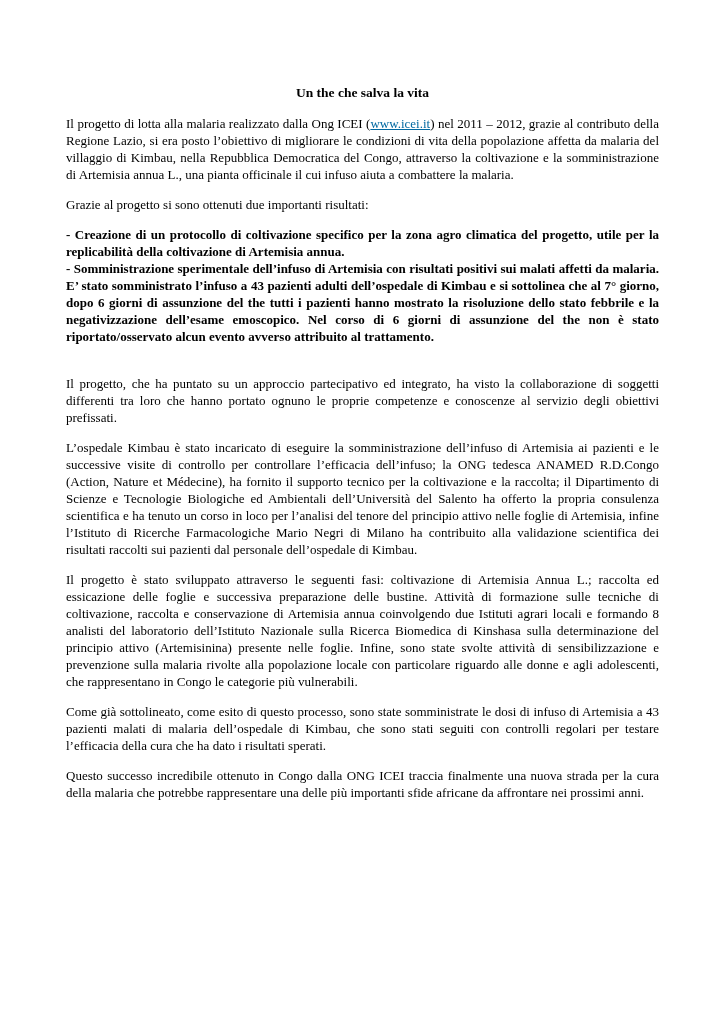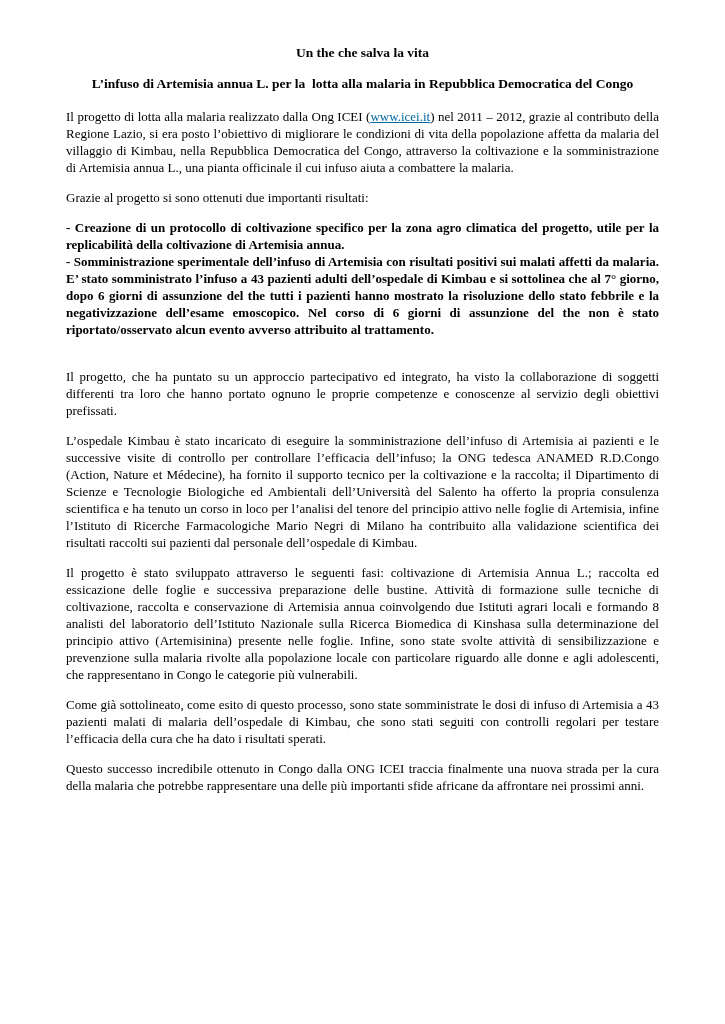--- a/index.html
+++ b/index.html
@@ -7,21 +7,21 @@
     padding: 0;
     background: #ffffff;
   }
   .doc-page {
     position: relative;
     width: 725px;
     height: 1024px;
     margin: 0 auto;
     background: #ffffff;
     box-sizing: border-box;
-    padding: 44px 66px 0 66px;
+    padding: 84px 66px 0 66px;
     font-family: "Liberation Serif", "DejaVu Serif", serif;
     font-size: 13px;
     line-height: 17px;
     color: #000000;
     overflow: hidden;
   }
   .doc-title {
     font-size: 13.5px;
     font-weight: bold;
     text-align: center;
@@ -54,21 +54,20 @@
     cursor: pointer;
   }
 </style>
 </head>
 <body>
 
 <div class="doc-page">
 
   <h1 class="doc-title">Un the che salva la vita</h1>
 
-  <h2 class="doc-subtitle">L’infuso di Artemisia annua L. per la  lotta alla malaria in Repubblica Democratica del Congo</h2>
 
   <p class="doc-par"><span>Il progetto di lotta alla malaria realizzato dalla Ong ICEI (</span><a class="doc-link" href="#">www.icei.it</a><span>) nel 2011 – 2012, grazie al contributo della Regione Lazio, si era posto l’obiettivo di migliorare le condizioni di vita della popolazione affetta da malaria del villaggio di Kimbau, nella Repubblica Democratica del Congo, attraverso la coltivazione e la somministrazione di Artemisia annua L., una pianta officinale il cui infuso aiuta a combattere la malaria.</span></p>
 
   <p class="doc-par">Grazie al progetto si sono ottenuti due importanti risultati:</p>
 
   <div class="list-block">
     <p class="doc-par">- Creazione di un protocollo di coltivazione specifico per la zona agro climatica del progetto, utile per la replicabilità della coltivazione di Artemisia annua.</p>
     <p class="doc-par">- Somministrazione sperimentale dell’infuso di Artemisia con risultati positivi sui malati affetti da malaria. E’ stato somministrato l’infuso a 43 pazienti adulti dell’ospedale di Kimbau e si sottolinea che al 7° giorno, dopo 6 giorni di assunzione del the tutti i pazienti hanno mostrato la risoluzione dello stato febbrile e la negativizzazione dell’esame emoscopico. Nel corso di 6 giorni di assunzione del the non è stato riportato/osservato alcun evento avverso attribuito al trattamento.</p>
   </div>
 

